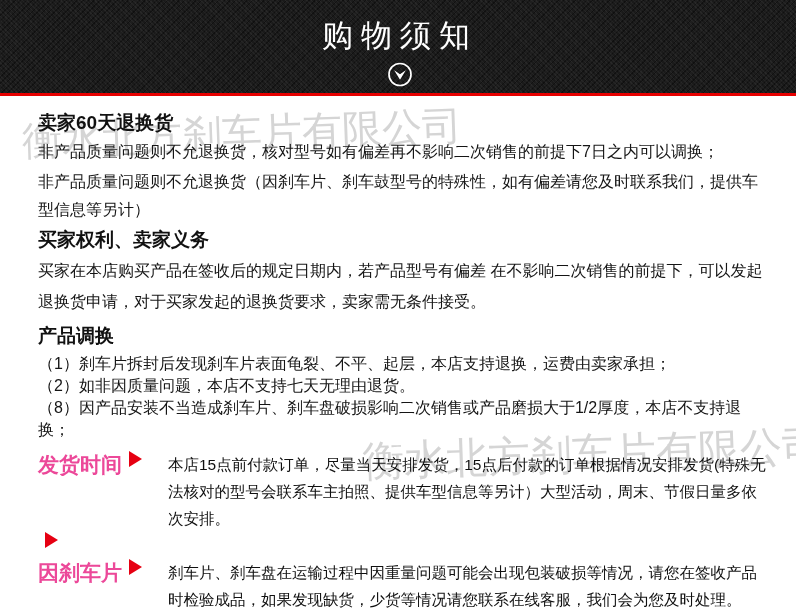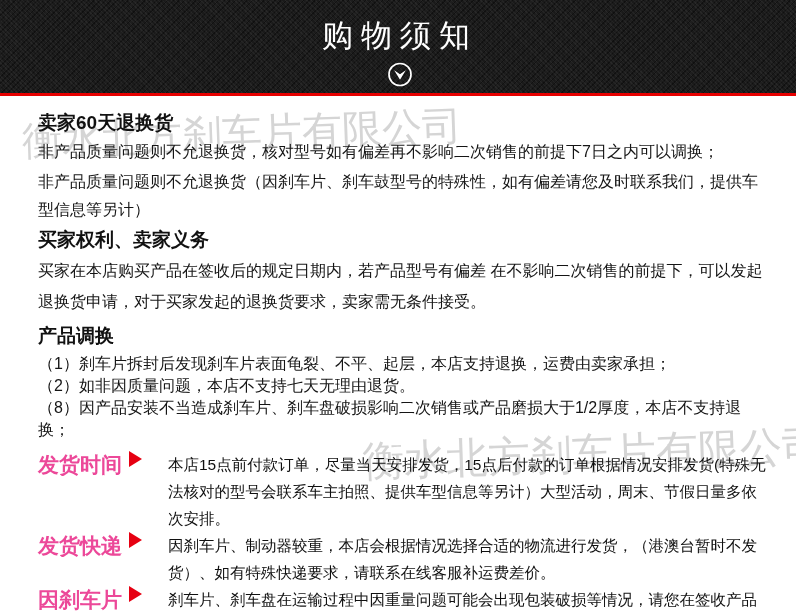--- a/index.html
+++ b/index.html
@@ -143,24 +143,22 @@
       <div class="notice-row">
         <div class="row-label">
           <span>发货时间</span>
           <span class="tri"></span>
         </div>
         <p class="row-text">本店15点前付款订单，尽量当天安排发货，15点后付款的订单根据情况安排发货(特殊无法核对的型号会联系车主拍照、提供车型信息等另计）大型活动，周末、节假日量多依次安排。</p>
       </div>
 
       <div class="notice-row">
         <div class="row-label">
-          <span>发货快递</span>
           <span class="tri"></span>
         </div>
-        <p class="row-text">因刹车片、制动器较重，本店会根据情况选择合适的物流进行发货，（港澳台暂时不发货）、如有特殊快递要求，请联系在线客服补运费差价。</p>
       </div>
 
       <div class="notice-row">
         <div class="row-label">
           <span>因刹车片</span>
           <span class="tri"></span>
         </div>
         <p class="row-text">刹车片、刹车盘在运输过程中因重量问题可能会出现包装破损等情况，请您在签收产品时检验成品，如果发现缺货，少货等情况请您联系在线客服，我们会为您及时处理。</p>
       </div>
 

